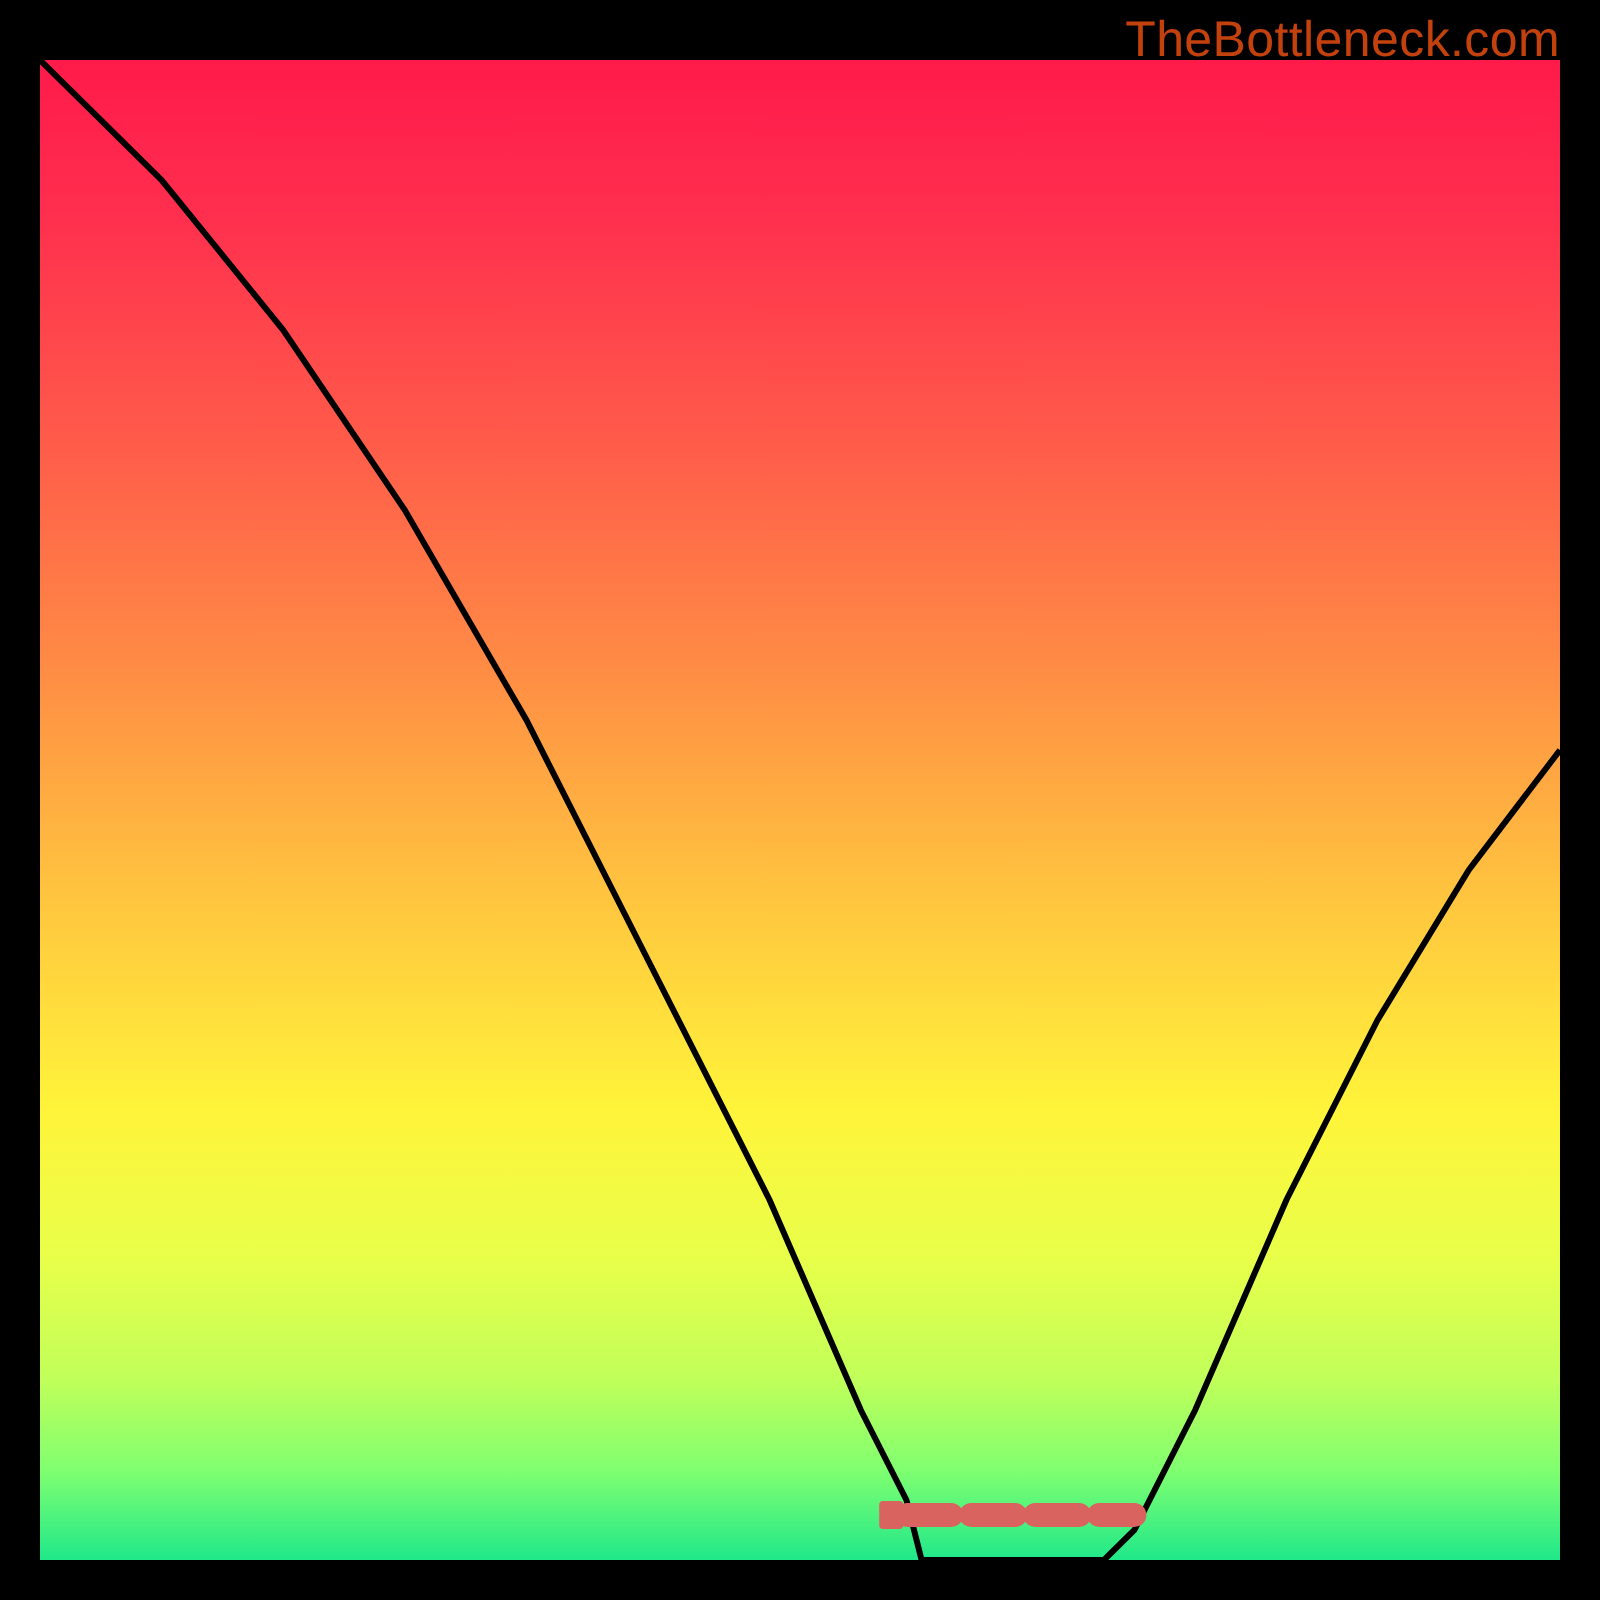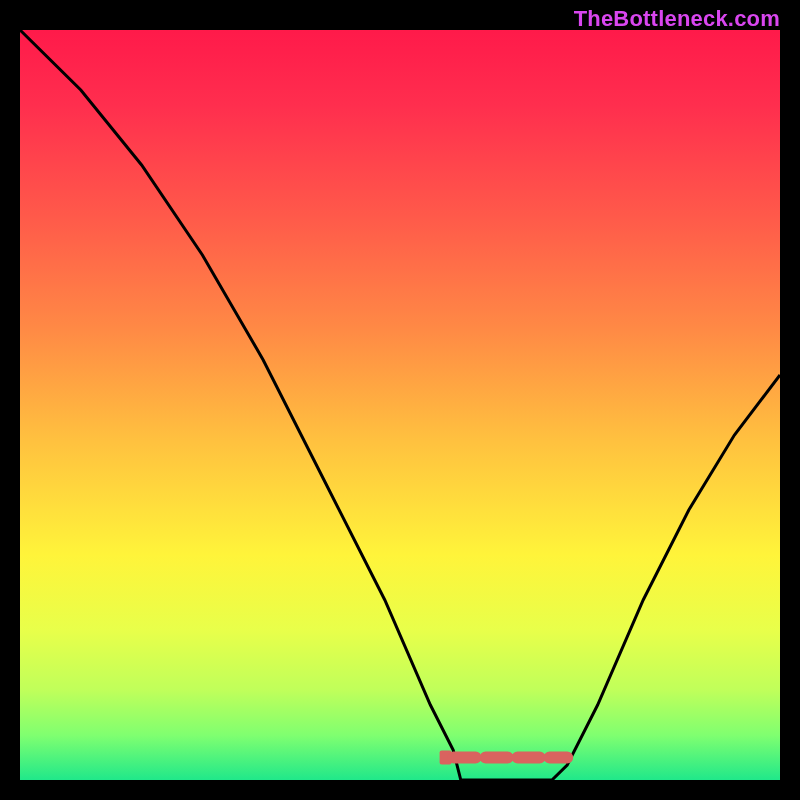--- a/index.html
+++ b/index.html
@@ -8,23 +8,23 @@
     width: 800px;
     height: 800px;
     background: #000;
     position: relative;
   }
   .watermark {
     position: absolute;
     top: 6px;
     right: 20px;
     font-family: Arial, Helvetica, sans-serif;
-    font-size: 22px;
-    color: #d946ef;
-    font-weight: bold;
+    font-size: 25px;
+    color: #c2410c;
+    font-weight: normal;
     letter-spacing: 0.2px;
   }
   .plot {
     position: absolute;
     left: 20px;
     top: 30px;
     width: 760px;
     height: 750px;
   }
   svg { display: block; }

